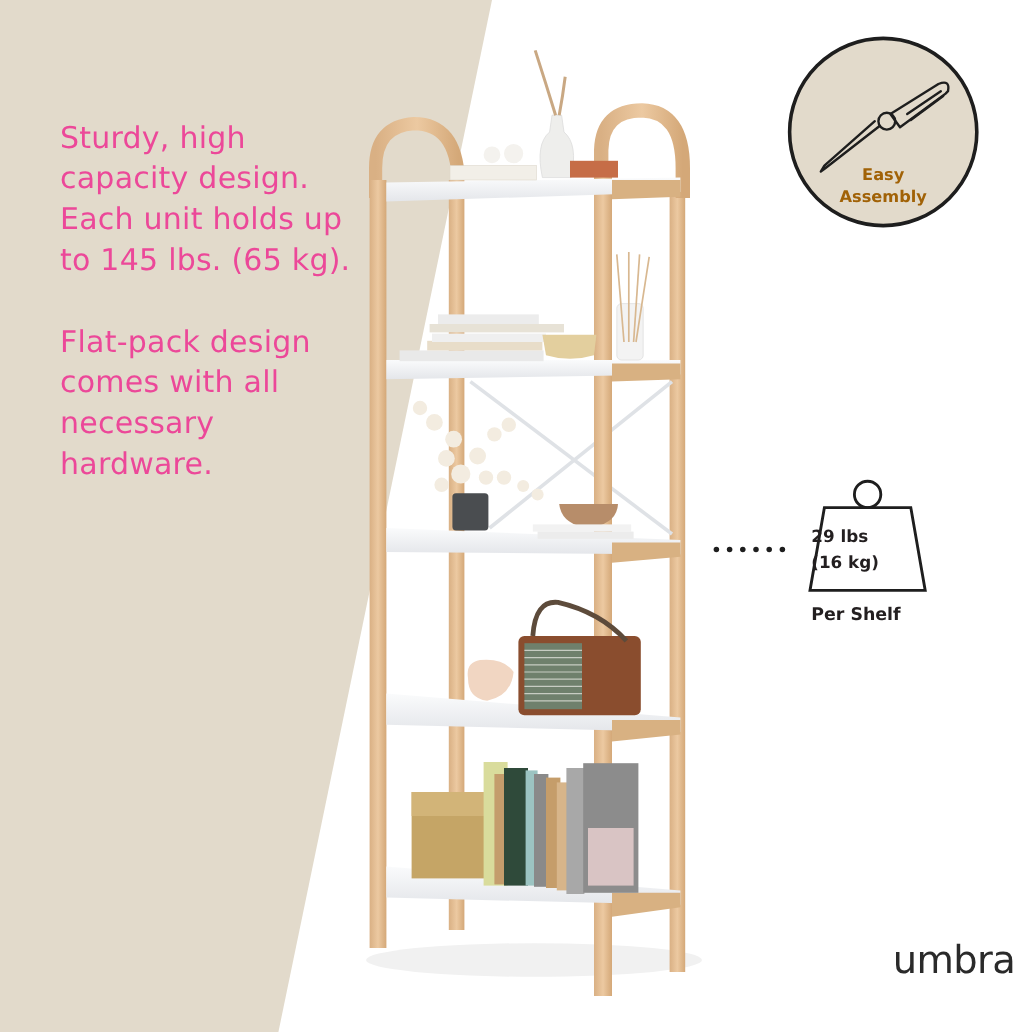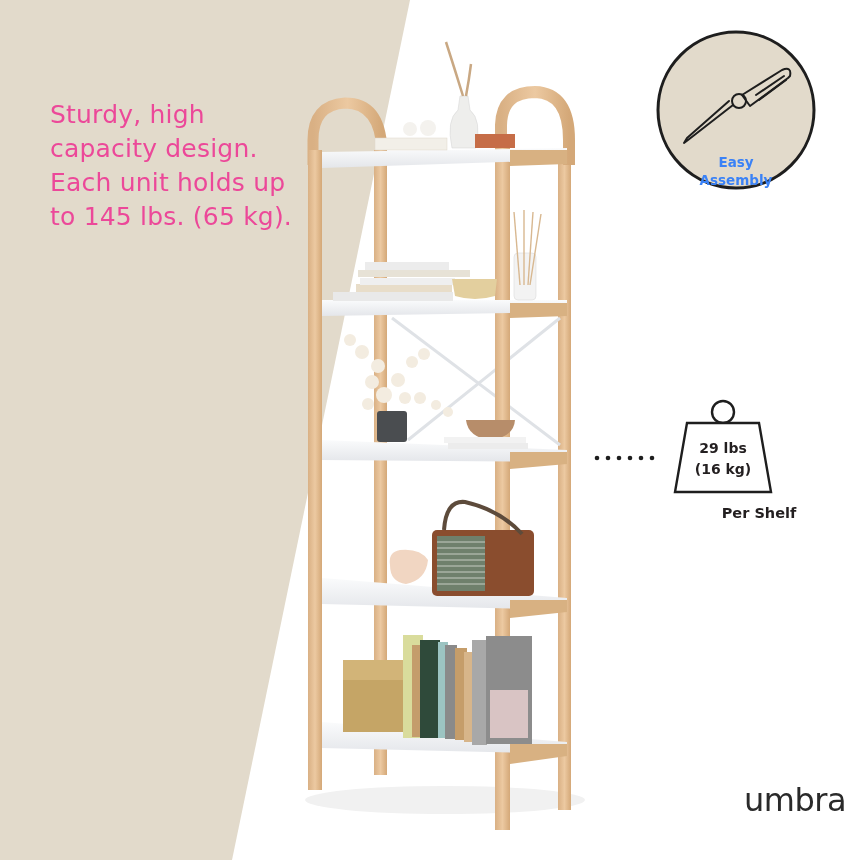--- a/index.html
+++ b/index.html
@@ -3,35 +3,36 @@
 <meta charset="utf-8">
 <style>
   html, body { margin:0; padding:0; }
   body { width:860px; height:860px; position:relative; overflow:hidden; background:#ffffff; font-family:"DejaVu Sans", sans-serif; }
   .bg-beige { position:absolute; left:0; top:0; width:860px; height:860px; }
   .copy { position:absolute; left:50px; top:66px; width:260px; color:#ec4899; font-family:"DejaVu Sans", sans-serif; font-size:25px; line-height:34px; letter-spacing:0.2px;margin-top:32px; }
   .copy p { margin:0; }
   .copy p + p { margin-top:34px; }
   .shelf-art { position:absolute; left:0; top:0; }
   .badge { position:absolute; left:656px; top:30px; width:160px; height:160px; }
-  .badge-label { position:absolute; left:656px; top:153px; width:160px; text-align:center; font-weight:bold; font-size:13.5px; line-height:18px; color:#3b82f6; }
+  .badge-label { position:absolute; left:656px; top:137px; width:160px; text-align:center; font-weight:bold; font-size:13.5px; line-height:18px; color:#a16207; }
   .weight { position:absolute; left:594px; top:398px; }
-  .weight-text { position:absolute; left:676px; top:438px; width:94px; text-align:center; font-weight:bold; font-size:14px; line-height:21px; color:#231f20; }
-  .per-shelf { position:absolute; left:712px; top:505px; width:94px; text-align:center; font-weight:bold; font-size:14.5px; color:#231f20; }
+  .weight-text { position:absolute; left:676px; top:438px; width:94px; font-weight:bold; font-size:14px; line-height:21px; color:#231f20; }
+  .per-shelf { position:absolute; left:676px; top:505px; width:94px; font-weight:bold; font-size:14.5px; color:#231f20; }
   .logo { position:absolute; left:720px; top:781px; font-family:"DejaVu Sans", sans-serif; font-size:32px; color:#2a2a2a; letter-spacing:-0.5px;margin-left:24px; }
 </style>
 </head>
 <body>
 
 <svg class="bg-beige" width="860" height="860" viewBox="0 0 860 860">
   <polygon points="0,0 410,0 232,860 0,860" fill="#e2dacb"></polygon>
 </svg>
 
 <div class="copy">
   <p>Sturdy, high capacity design. Each unit  holds up to 145 lbs. (65 kg).</p>
+  <p>Flat-pack design comes with all necessary hardware.</p>
 </div>
 
 <svg class="shelf-art" width="860" height="860" viewBox="0 0 860 860">
   <defs>
     <linearGradient id="wood" x1="0" x2="1" y1="0" y2="0">
       <stop offset="0" stop-color="#d9b084"></stop>
       <stop offset="0.5" stop-color="#ecc9a1"></stop>
       <stop offset="1" stop-color="#d4a878"></stop>
     </linearGradient>
     <linearGradient id="shelf" x1="0" x2="0" y1="0" y2="1">

